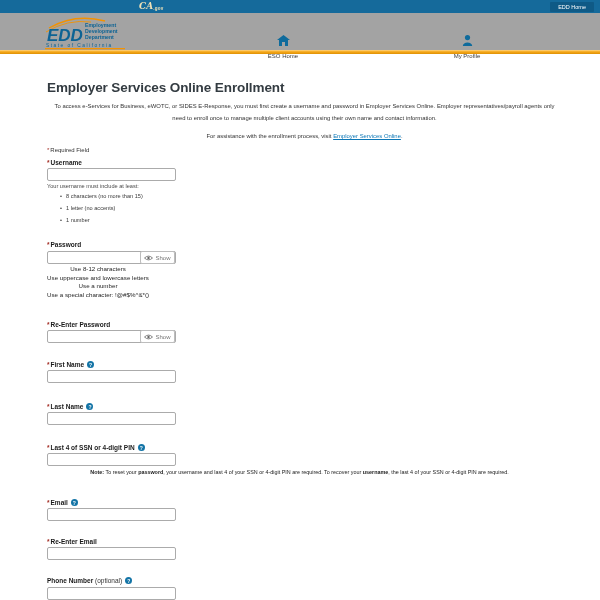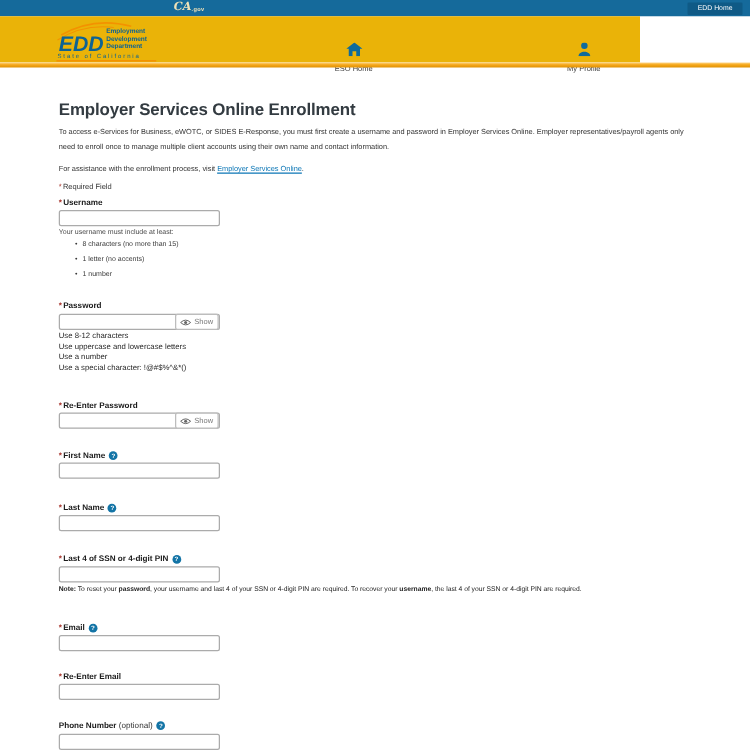--- a/index.html
+++ b/index.html
@@ -12,33 +12,33 @@
   .cagov { position:absolute; left:139px; top:0; height:13px; color:#efe2b8;
            font-family:"DejaVu Serif", serif; font-style:italic; font-weight:bold;
            font-size:9px; line-height:12px; }
   .cagov .gov { font-size:4.5px; font-family:"Liberation Sans",sans-serif; font-style:normal;
                 vertical-align:-1px; letter-spacing:.3px; }
   .edd-home-btn { position:absolute; right:6px; top:1.5px; height:10px; background:#0f5a86;
                   color:#fff; font-size:5.5px; line-height:10px; padding:0 8px; border:none;
                   border-radius:1px; font-family:"Liberation Sans",sans-serif; cursor:pointer; }
 
   
-  .header { position:absolute; top:13px; left:0; width:512px; height:37px; background:#eab308; }
+  .header { position:absolute; top:13px; left:0; width:600px; height:37px; background:#a3a3a3; }
   .edd-logo { position:absolute; left:45px; top:3px; }
   .nav-item { position:absolute; top:19px; width:64px; text-align:center; cursor:pointer; }
   .nav-item .nav-label { display:block; margin-top:3px; font-size:6px; color:#3a3a3a; }
   .nav-eso { left:251px; }
   .nav-profile { left:435px; }
 
   
   .gold { position:absolute; top:50px; left:0; width:600px; height:4px;
           background:linear-gradient(180deg,#fdd587 0%,#f6a81a 45%,#df9104 100%); }
 
   
-  .al { position:absolute; left:47px; }
+  .al { position:absolute; left:47px;text-align:center; }
   .title { font-size:13.5px; font-weight:bold; color:#333b41; letter-spacing:-.1px; }
   .body-text { font-size:5.9px; color:#333; line-height:12px; width:515px; }
   .link { color:#0d77b6; text-decoration:underline; cursor:pointer; }
   .req { color:#a42e25; margin-right:1px; }
   .required-note { font-size:6px; color:#333; }
   .lbl { font-size:6.5px; font-weight:bold; color:#1a1a1a; display:flex; align-items:center; gap:3px; }
   .lbl .optional { font-weight:normal; color:#333; }
   .help { width:7px; height:7px; border-radius:50%; background:#1374a6; color:#fff; font-size:5px;
           font-weight:bold; display:inline-flex; align-items:center; justify-content:center;
           cursor:pointer; flex:0 0 auto; }

